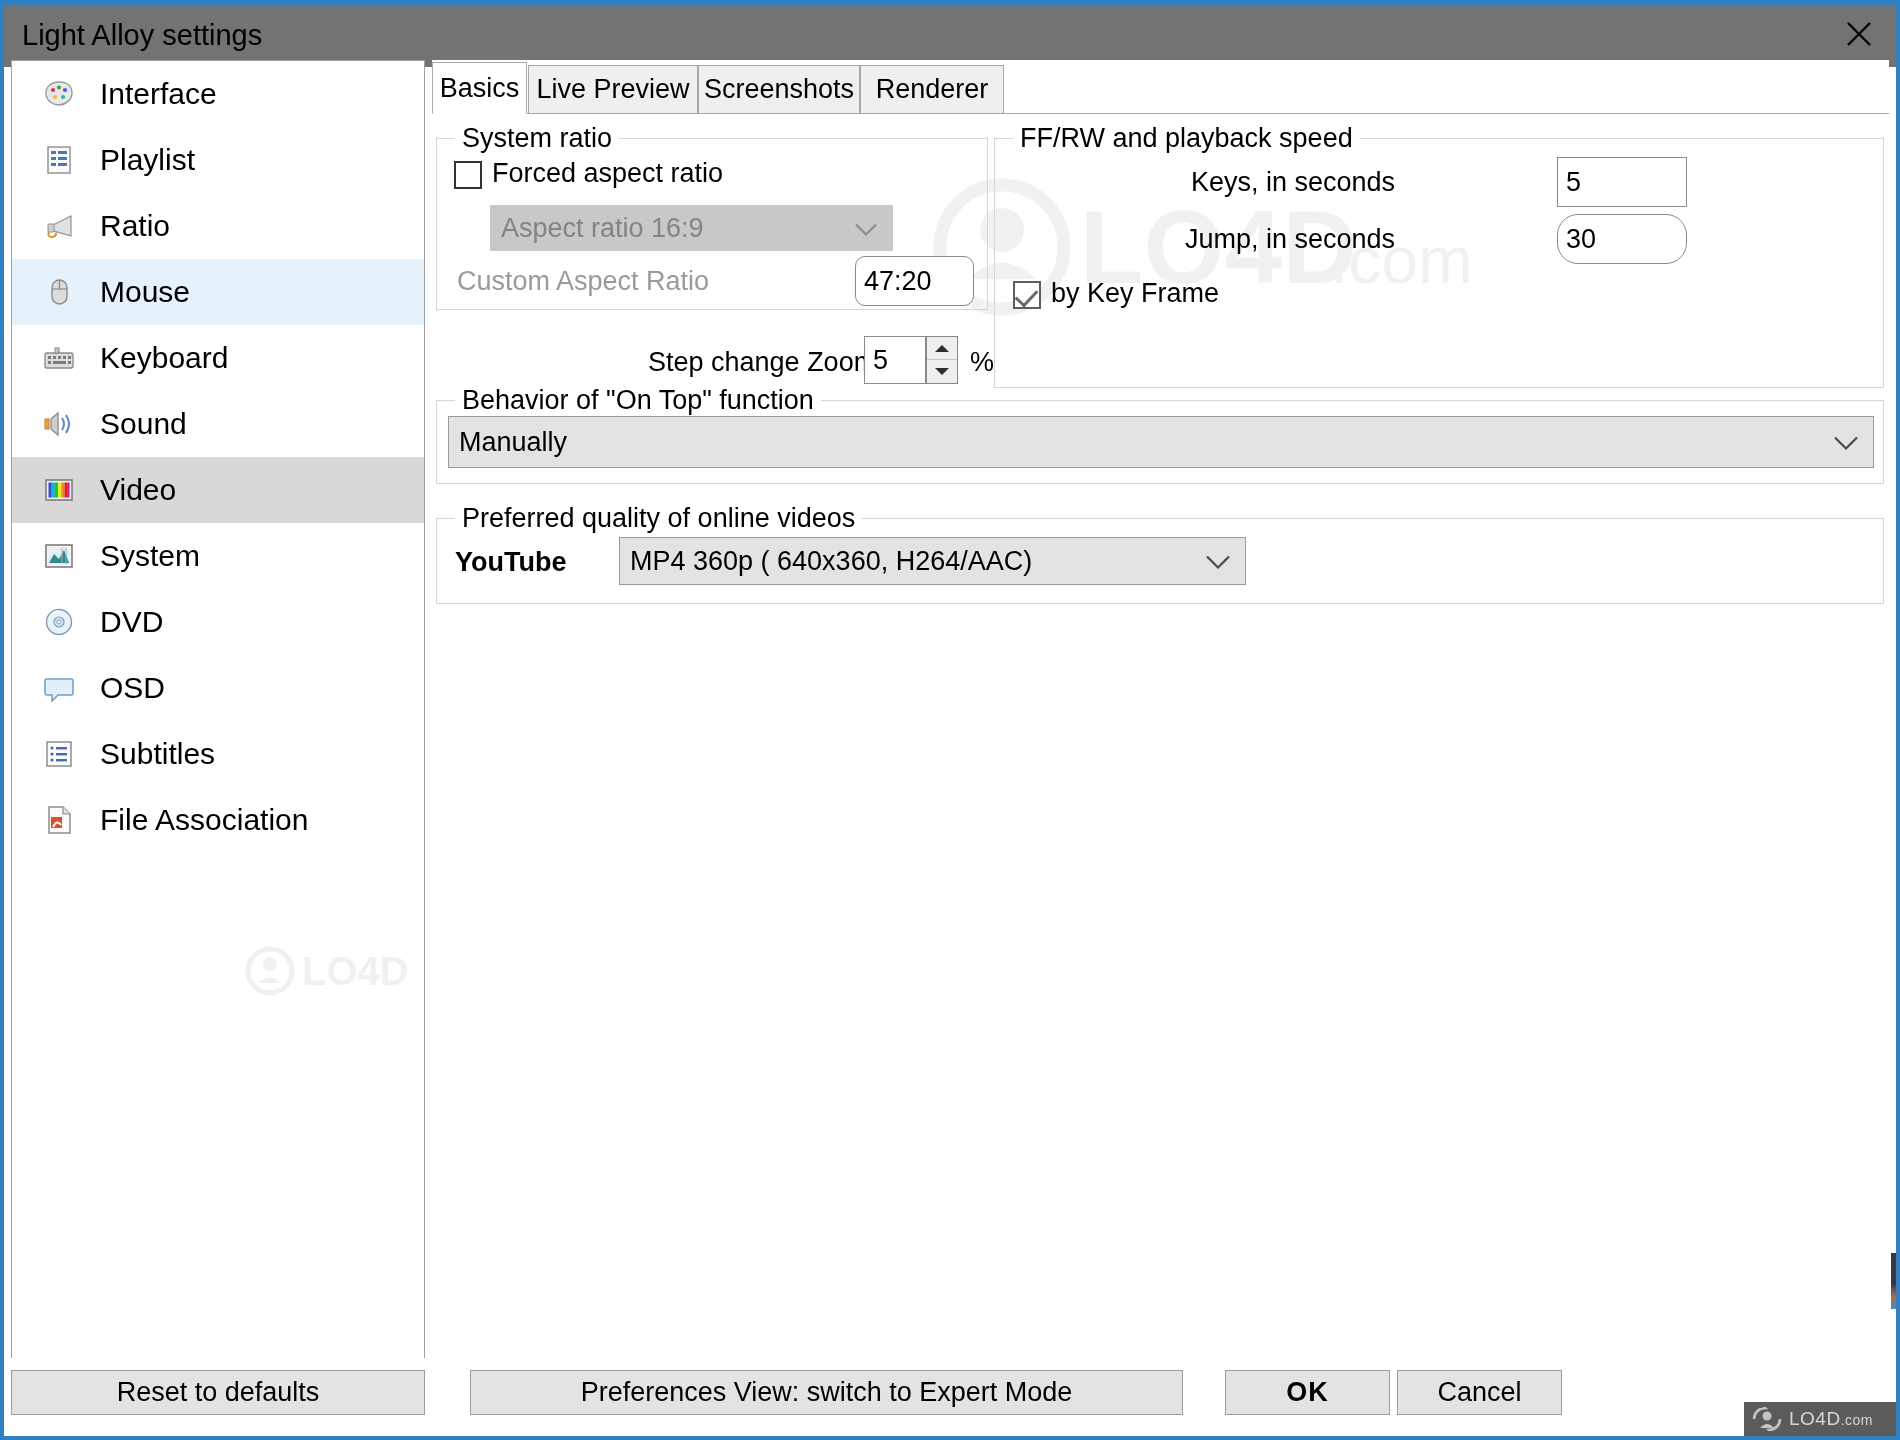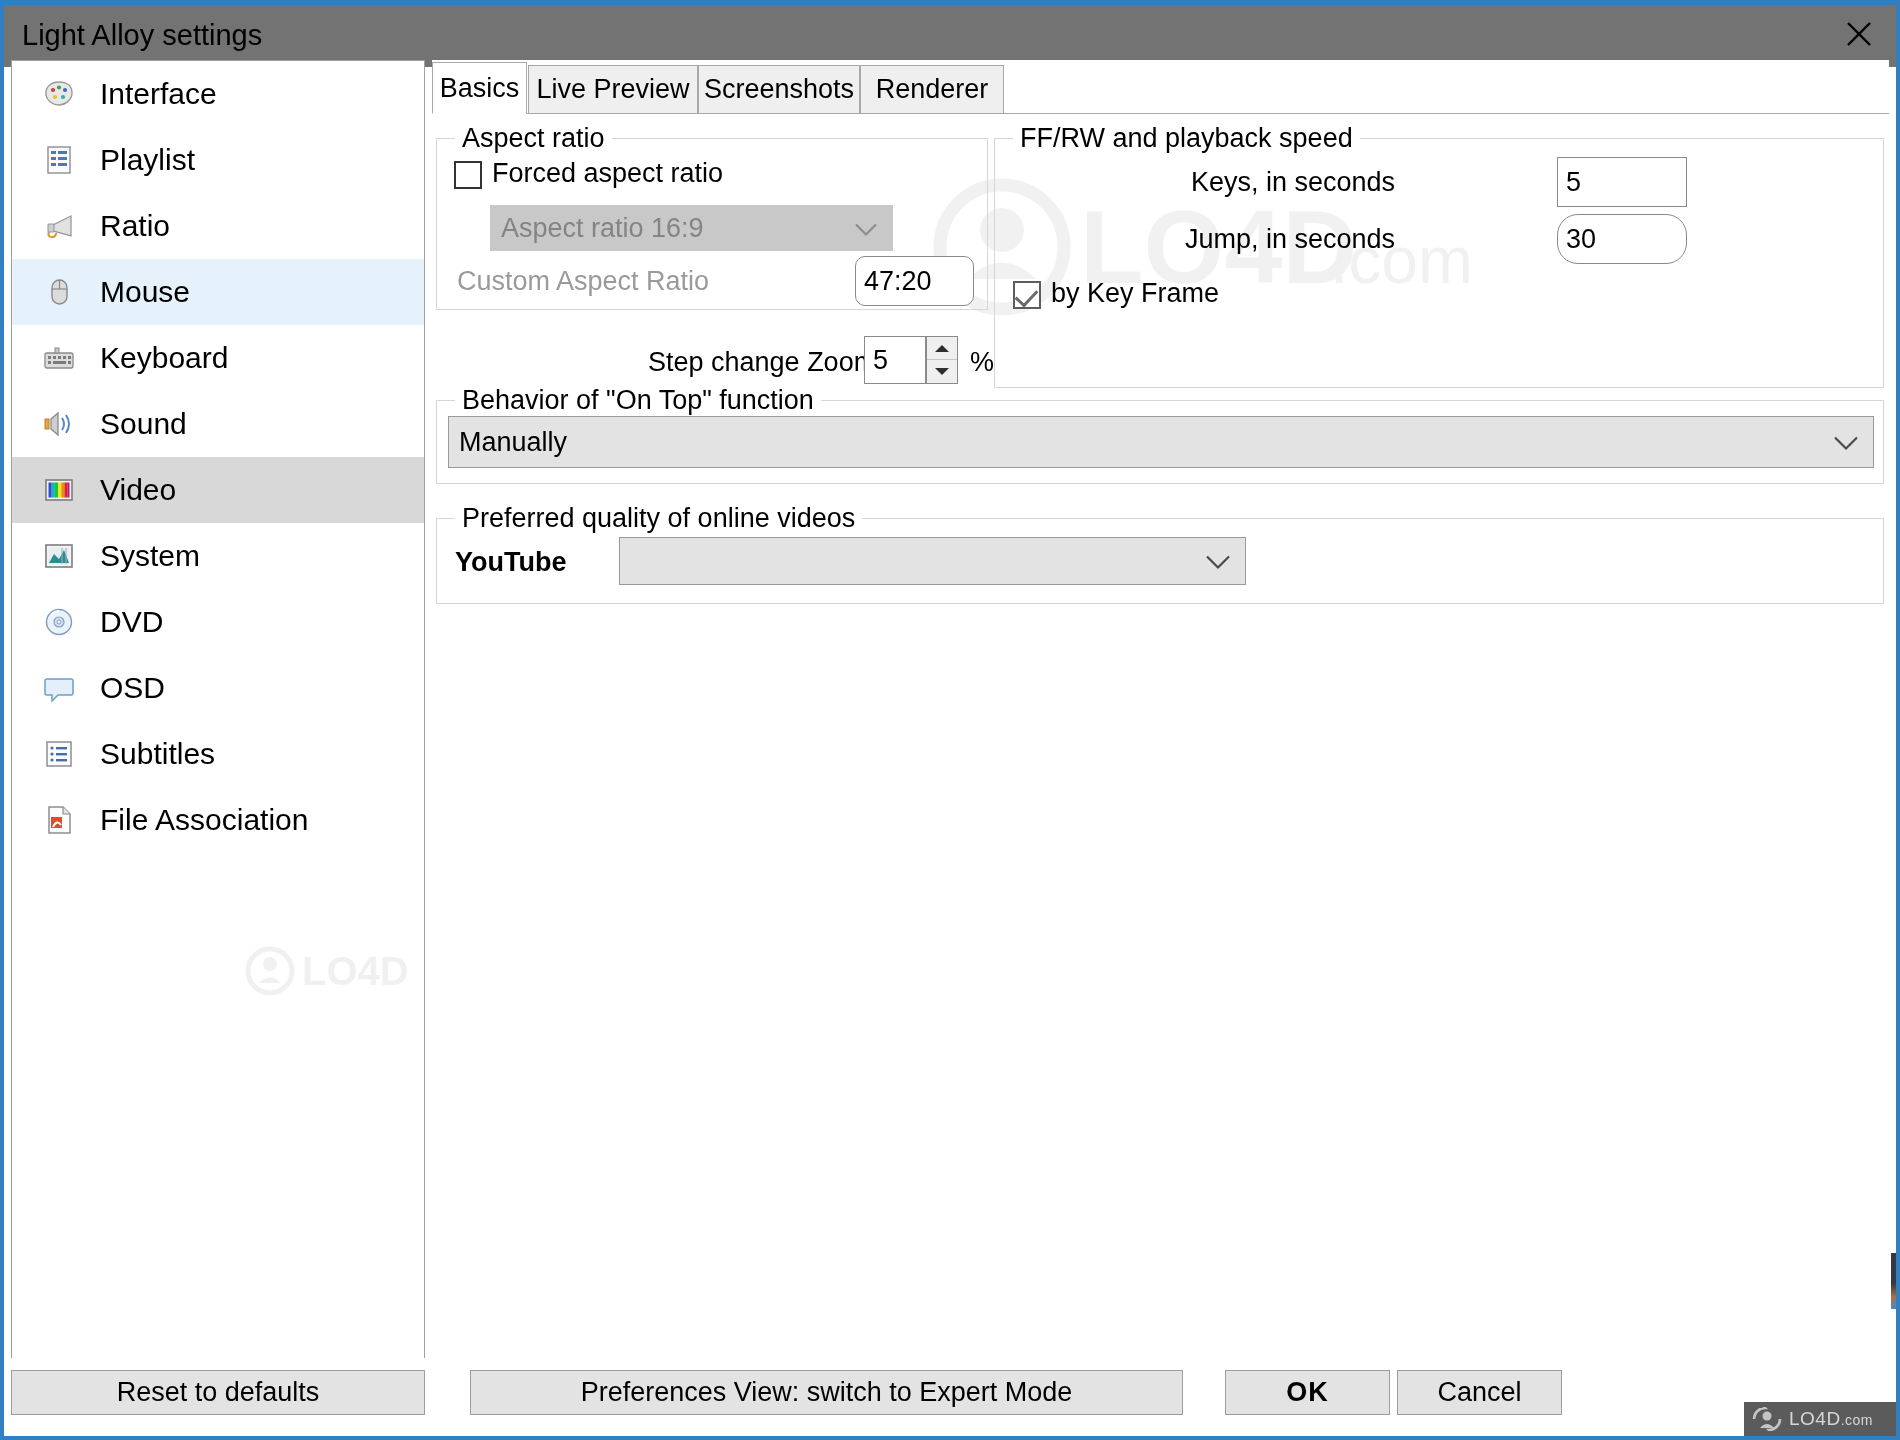--- a/index.html
+++ b/index.html
@@ -485,21 +485,21 @@
       <svg width="540" height="150" viewBox="0 0 540 150">
         <circle cx="72" cy="72" r="62" fill="none" stroke="#6e6e6e" stroke-width="13"></circle>
         <circle cx="72" cy="55" r="22" fill="#6e6e6e"></circle>
         <path d="M38 104 q34 -33 68 0 z" fill="#6e6e6e"></path>
         <text x="150" y="108" font-family="Liberation Sans, sans-serif" font-size="104" font-weight="bold" fill="#6e6e6e">LO4D</text>
         <text x="400" y="108" font-family="Liberation Sans, sans-serif" font-size="66" fill="#6e6e6e">.com</text>
       </svg>
     </div>
 
     <div class="groupbox" style="left:4px; top:78px; width:552px; height:172px;">
-      <div class="group-title">Aspect ratio</div>
+      <div class="group-title">System ratio</div>
 
       <div class="cbox" style="left:17px; top:22px;"></div>
       <div class="lbl" style="left:55px; top:19px;">Forced aspect ratio</div>
 
       <div class="combo disabled" style="left:53px; top:66px; width:403px; height:46px;">
         <span>Aspect ratio 16:9</span>
         <span class="chev">
           <svg width="24" height="14" viewBox="0 0 24 14">
             <polyline points="2,2 12,12 22,2" fill="none" stroke="#8e8e8e" stroke-width="2.2"></polyline>
           </svg>
@@ -556,20 +556,21 @@
             <polyline points="2,2 13,13 24,2" fill="none" stroke="#4a4a4a" stroke-width="2.2"></polyline>
           </svg>
         </span>
       </div>
     </div>
 
     <div class="groupbox" style="left:4px; top:458px; width:1448px; height:86px;">
       <div class="group-title">Preferred quality of online videos</div>
       <div class="lbl bold" style="left:18px; top:28px;">YouTube</div>
       <div class="combo shaded" style="left:182px; top:18px; width:627px; height:48px;">
+        <span>MP4    360p  ( 640x360,  H264/AAC)</span>
         <span class="chev">
           <svg width="26" height="15" viewBox="0 0 26 15">
             <polyline points="2,2 13,13 24,2" fill="none" stroke="#4a4a4a" stroke-width="2.2"></polyline>
           </svg>
         </span>
       </div>
     </div>
 
   </div>
 

